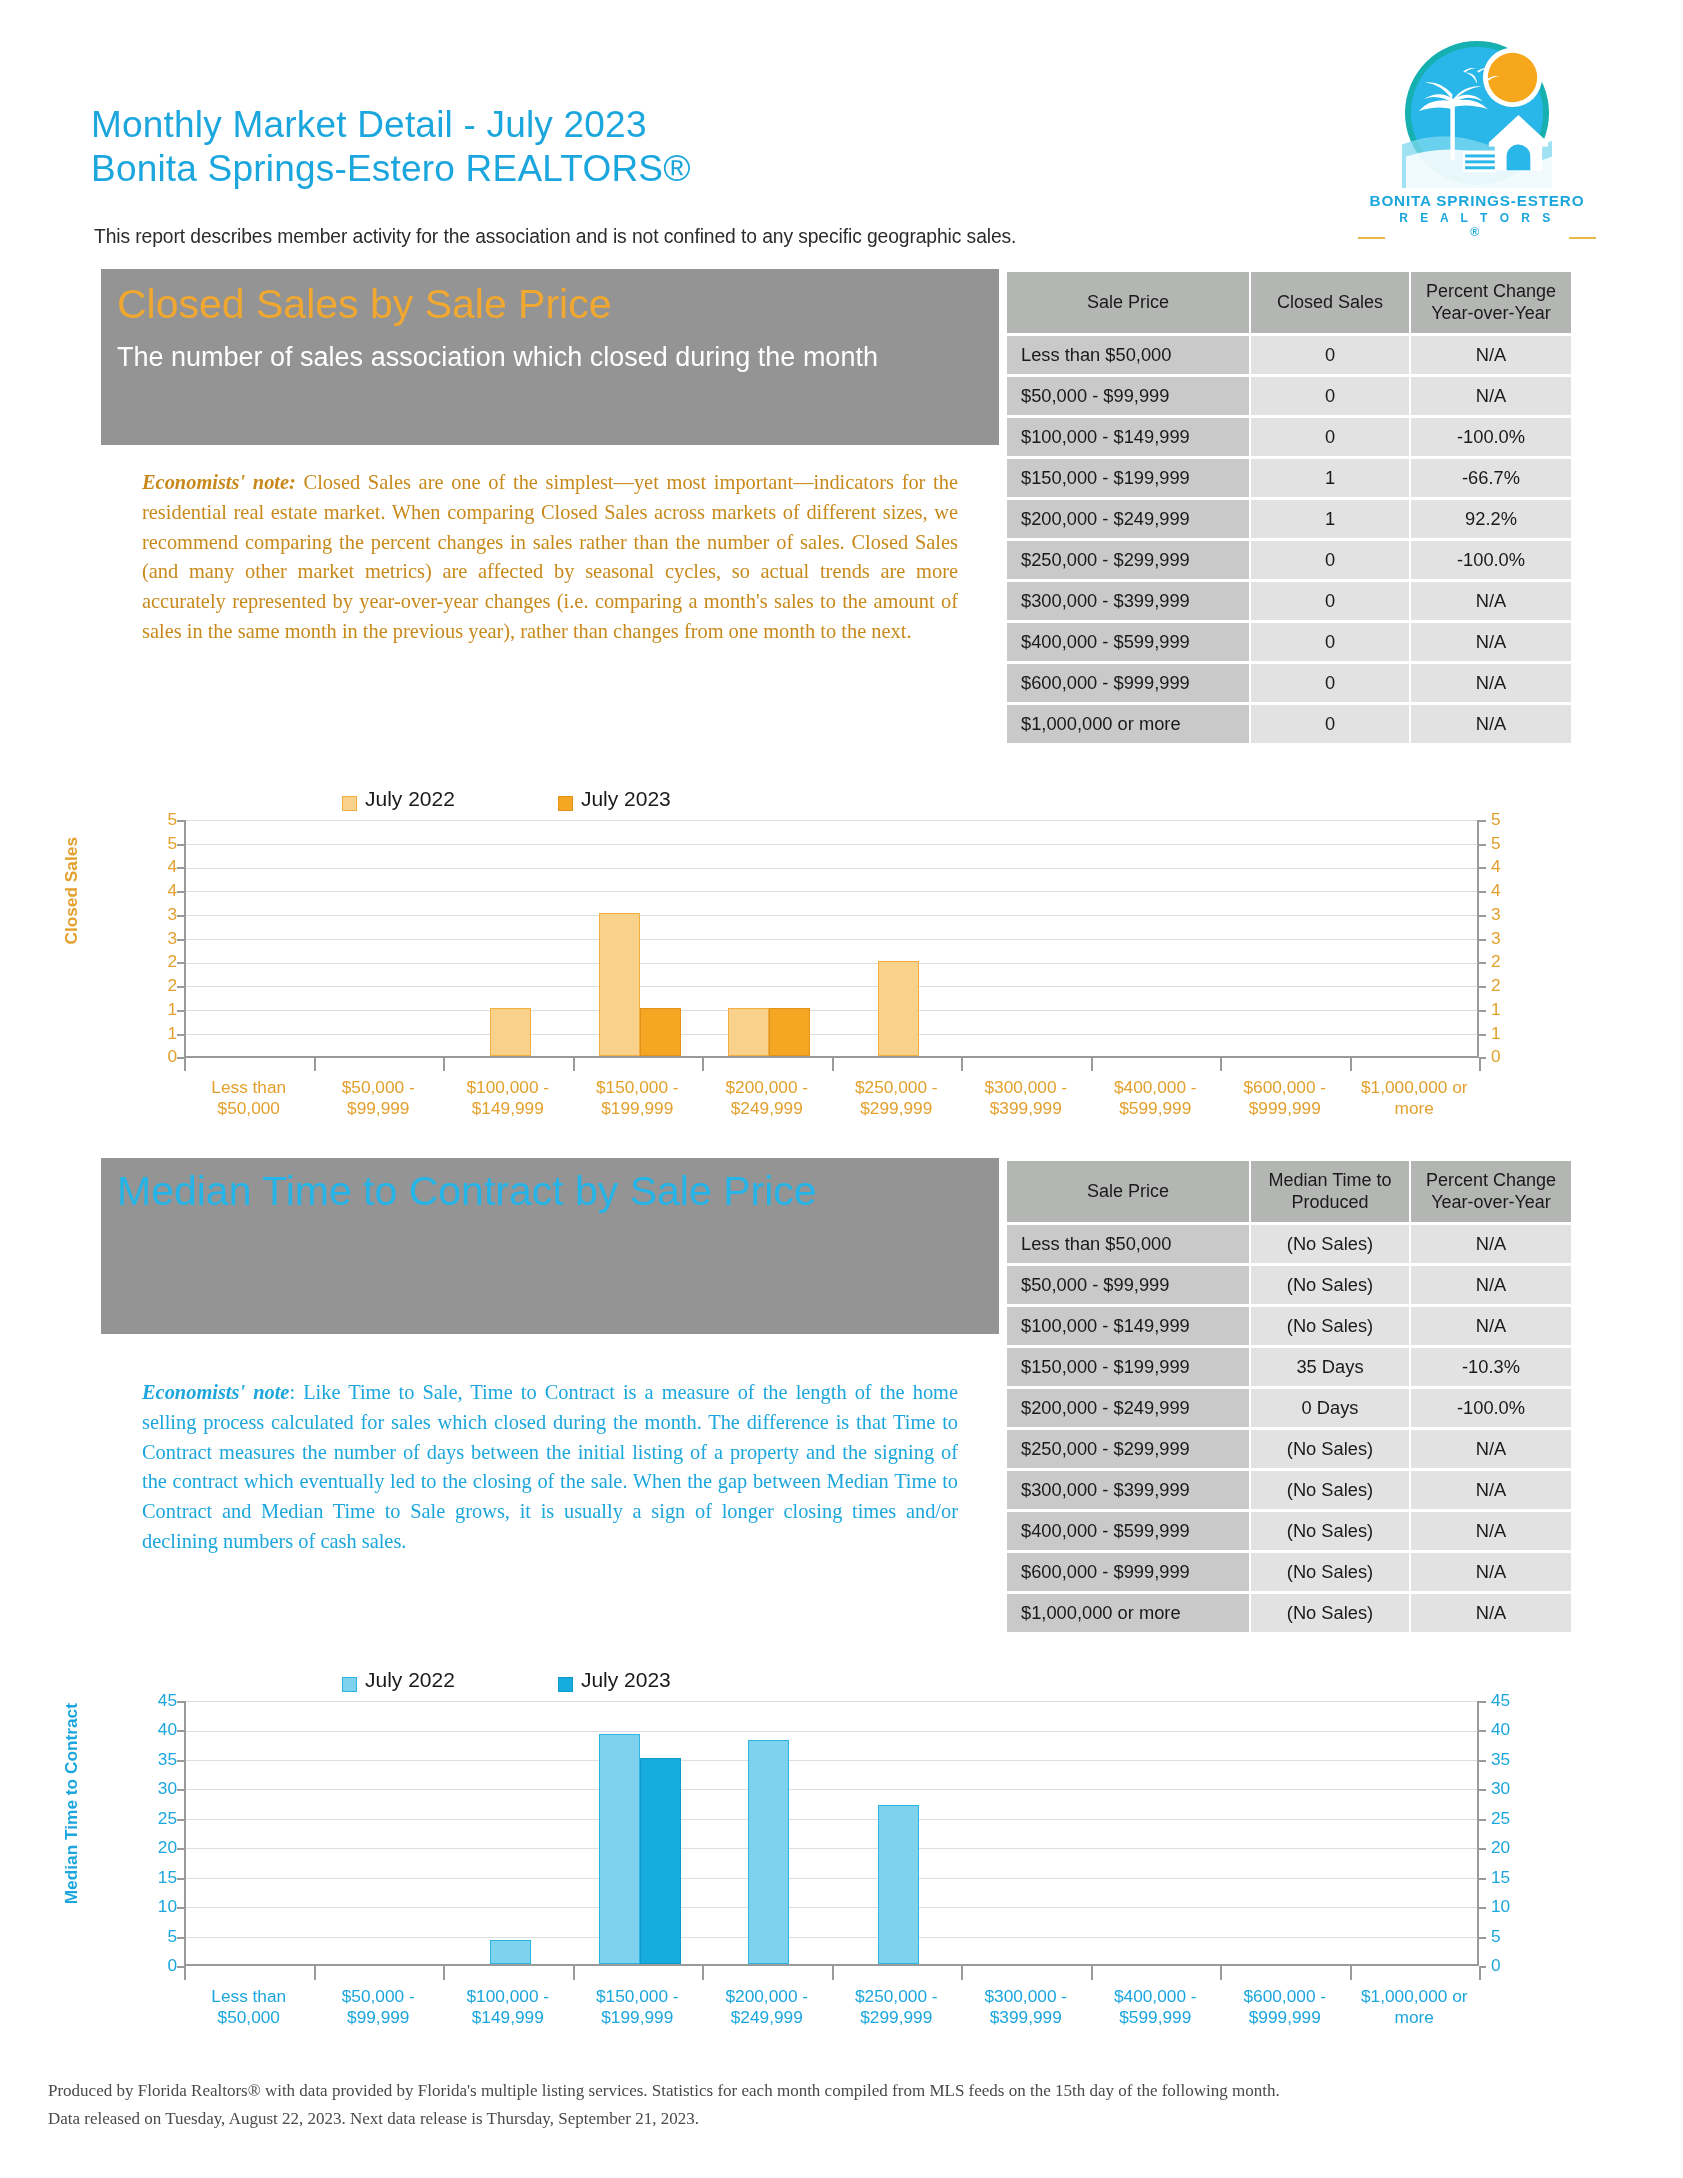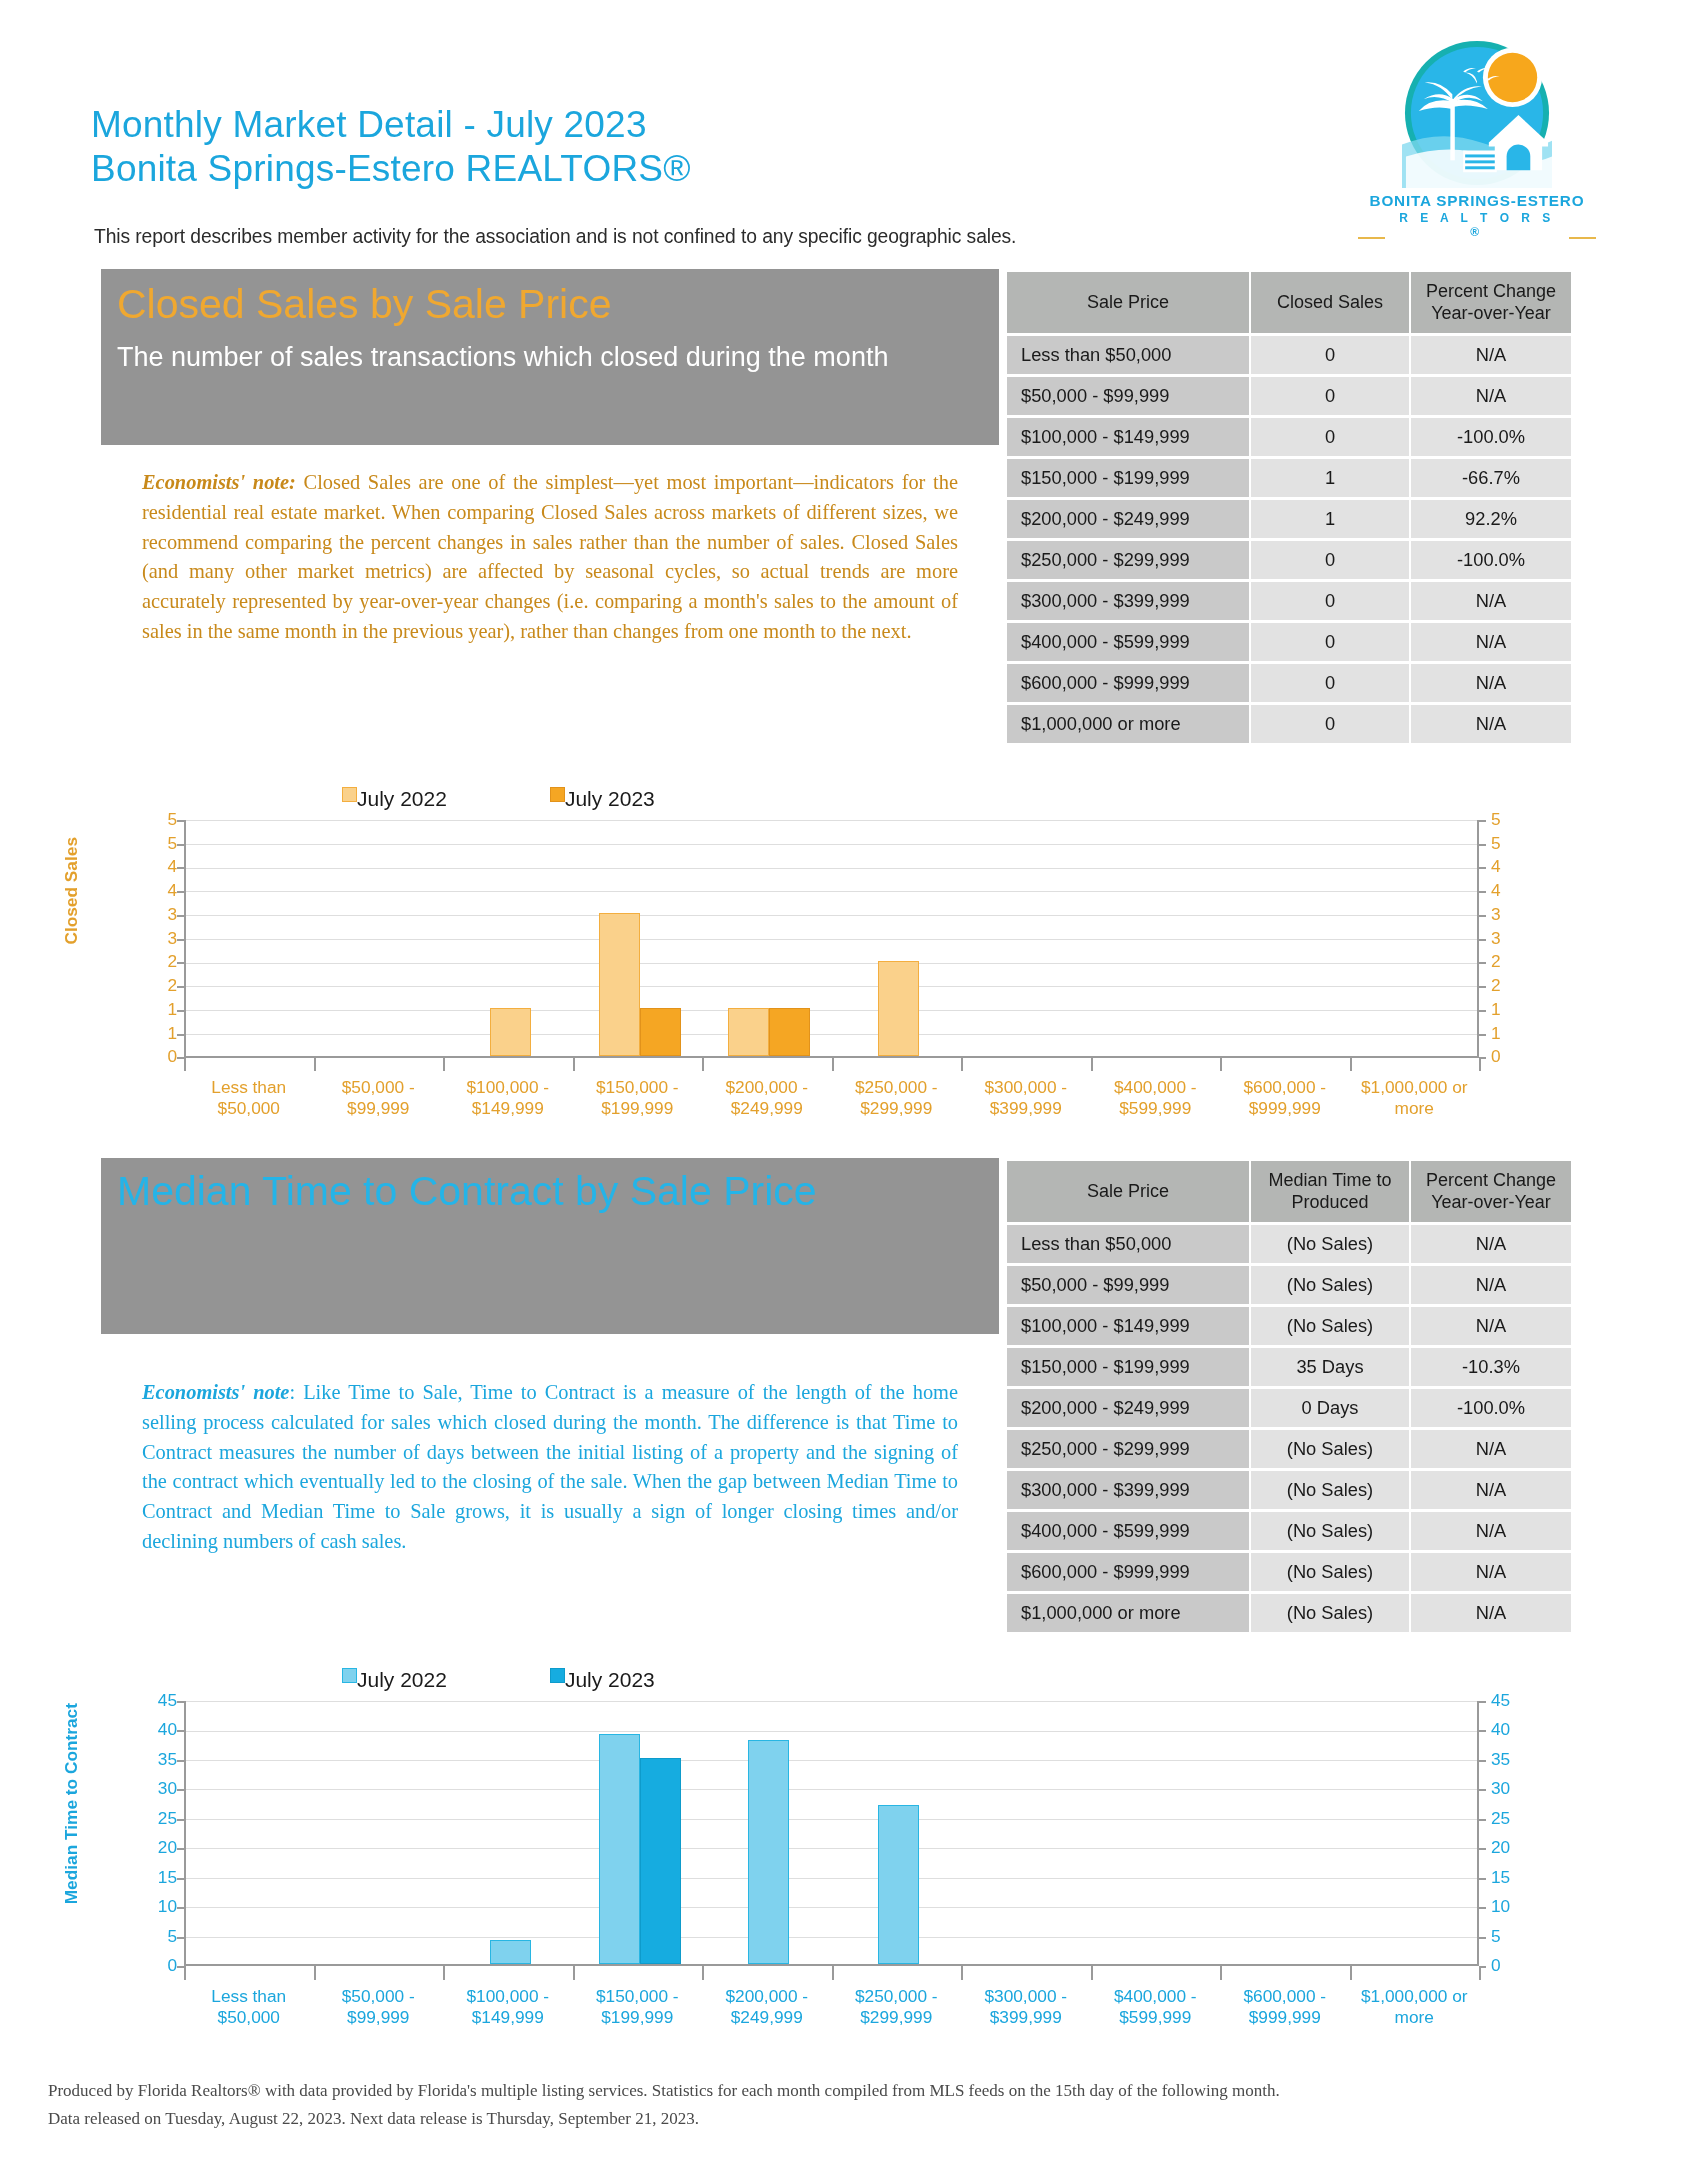--- a/index.html
+++ b/index.html
@@ -76,21 +76,21 @@
     writing-mode: vertical-rl; transform: rotate(180deg);
     white-space: nowrap;
   }
   .at-gold { color: #e3a02c; }
   .at-blue { color: #1ba6dd; }
 
   .legend {
     position: absolute; display: flex; gap: 103px;
     font-size: 21px; color: #1a1a1a; align-items: center;
   }
-  .legend-item { display: flex; align-items: flex-start; }
+  .legend-item { display: flex; align-items: flex-end; gap: 8px; }
   .swatch { width: 15px; height: 15px; display: inline-block; }
 
   .plot { position: absolute; }
   .plot-area { position: absolute; border-left: 2px solid #9a9a9a; border-bottom: 2.5px solid #9a9a9a; }
   .plot-area-r { position: absolute; border-right: 2px solid #9a9a9a; }
   .gridline { position: absolute; left: 0; right: 0; height: 1px; background: #dedede; }
   .ytick-l, .ytick-r {
     position: absolute; font-size: 17.3px; text-align: right;
     line-height: 1; white-space: nowrap;
   }
@@ -160,21 +160,21 @@
   <div class="logo-text1">BONITA SPRINGS-ESTERO</div>
   <div class="logo-text2">
     <span class="logo-rule"></span>
     <span>R E A L T O R S ®</span>
     <span class="logo-rule"></span>
   </div>
 </div>
 
 <div class="banner" style="left:101px; top:269px; width:898px; height:176px; padding:14px 0 0 16px;">
   <div class="banner-title bt-gold">Closed Sales by Sale Price</div>
-  <div class="banner-sub" style="width:851px;">The number of sales transactions which closed during the month</div>
+  <div class="banner-sub" style="width:851px;">The number of sales association which closed during the month</div>
 </div>
 
 <div class="econ econ-gold" style="left:142px; top:468px; width:816px;">
   <span class="lead">Economists' note:</span><span>  Closed Sales are one of the simplest—yet most important—indicators for the residential real estate market.  When comparing Closed Sales across markets of different sizes, we recommend comparing the percent changes in sales rather than the number of sales.  Closed Sales (and many other market metrics) are affected by seasonal cycles, so actual trends are more accurately represented by year-over-year changes (i.e. comparing a month's sales to the amount of sales in the same month in the previous year), rather than changes from one month to the next.</span>
 </div>
 
 <table class="tbl" style="left:1005px; top:269px;">
   <thead>
     <tr>
       <th class="col-price">Sale Price</th>

